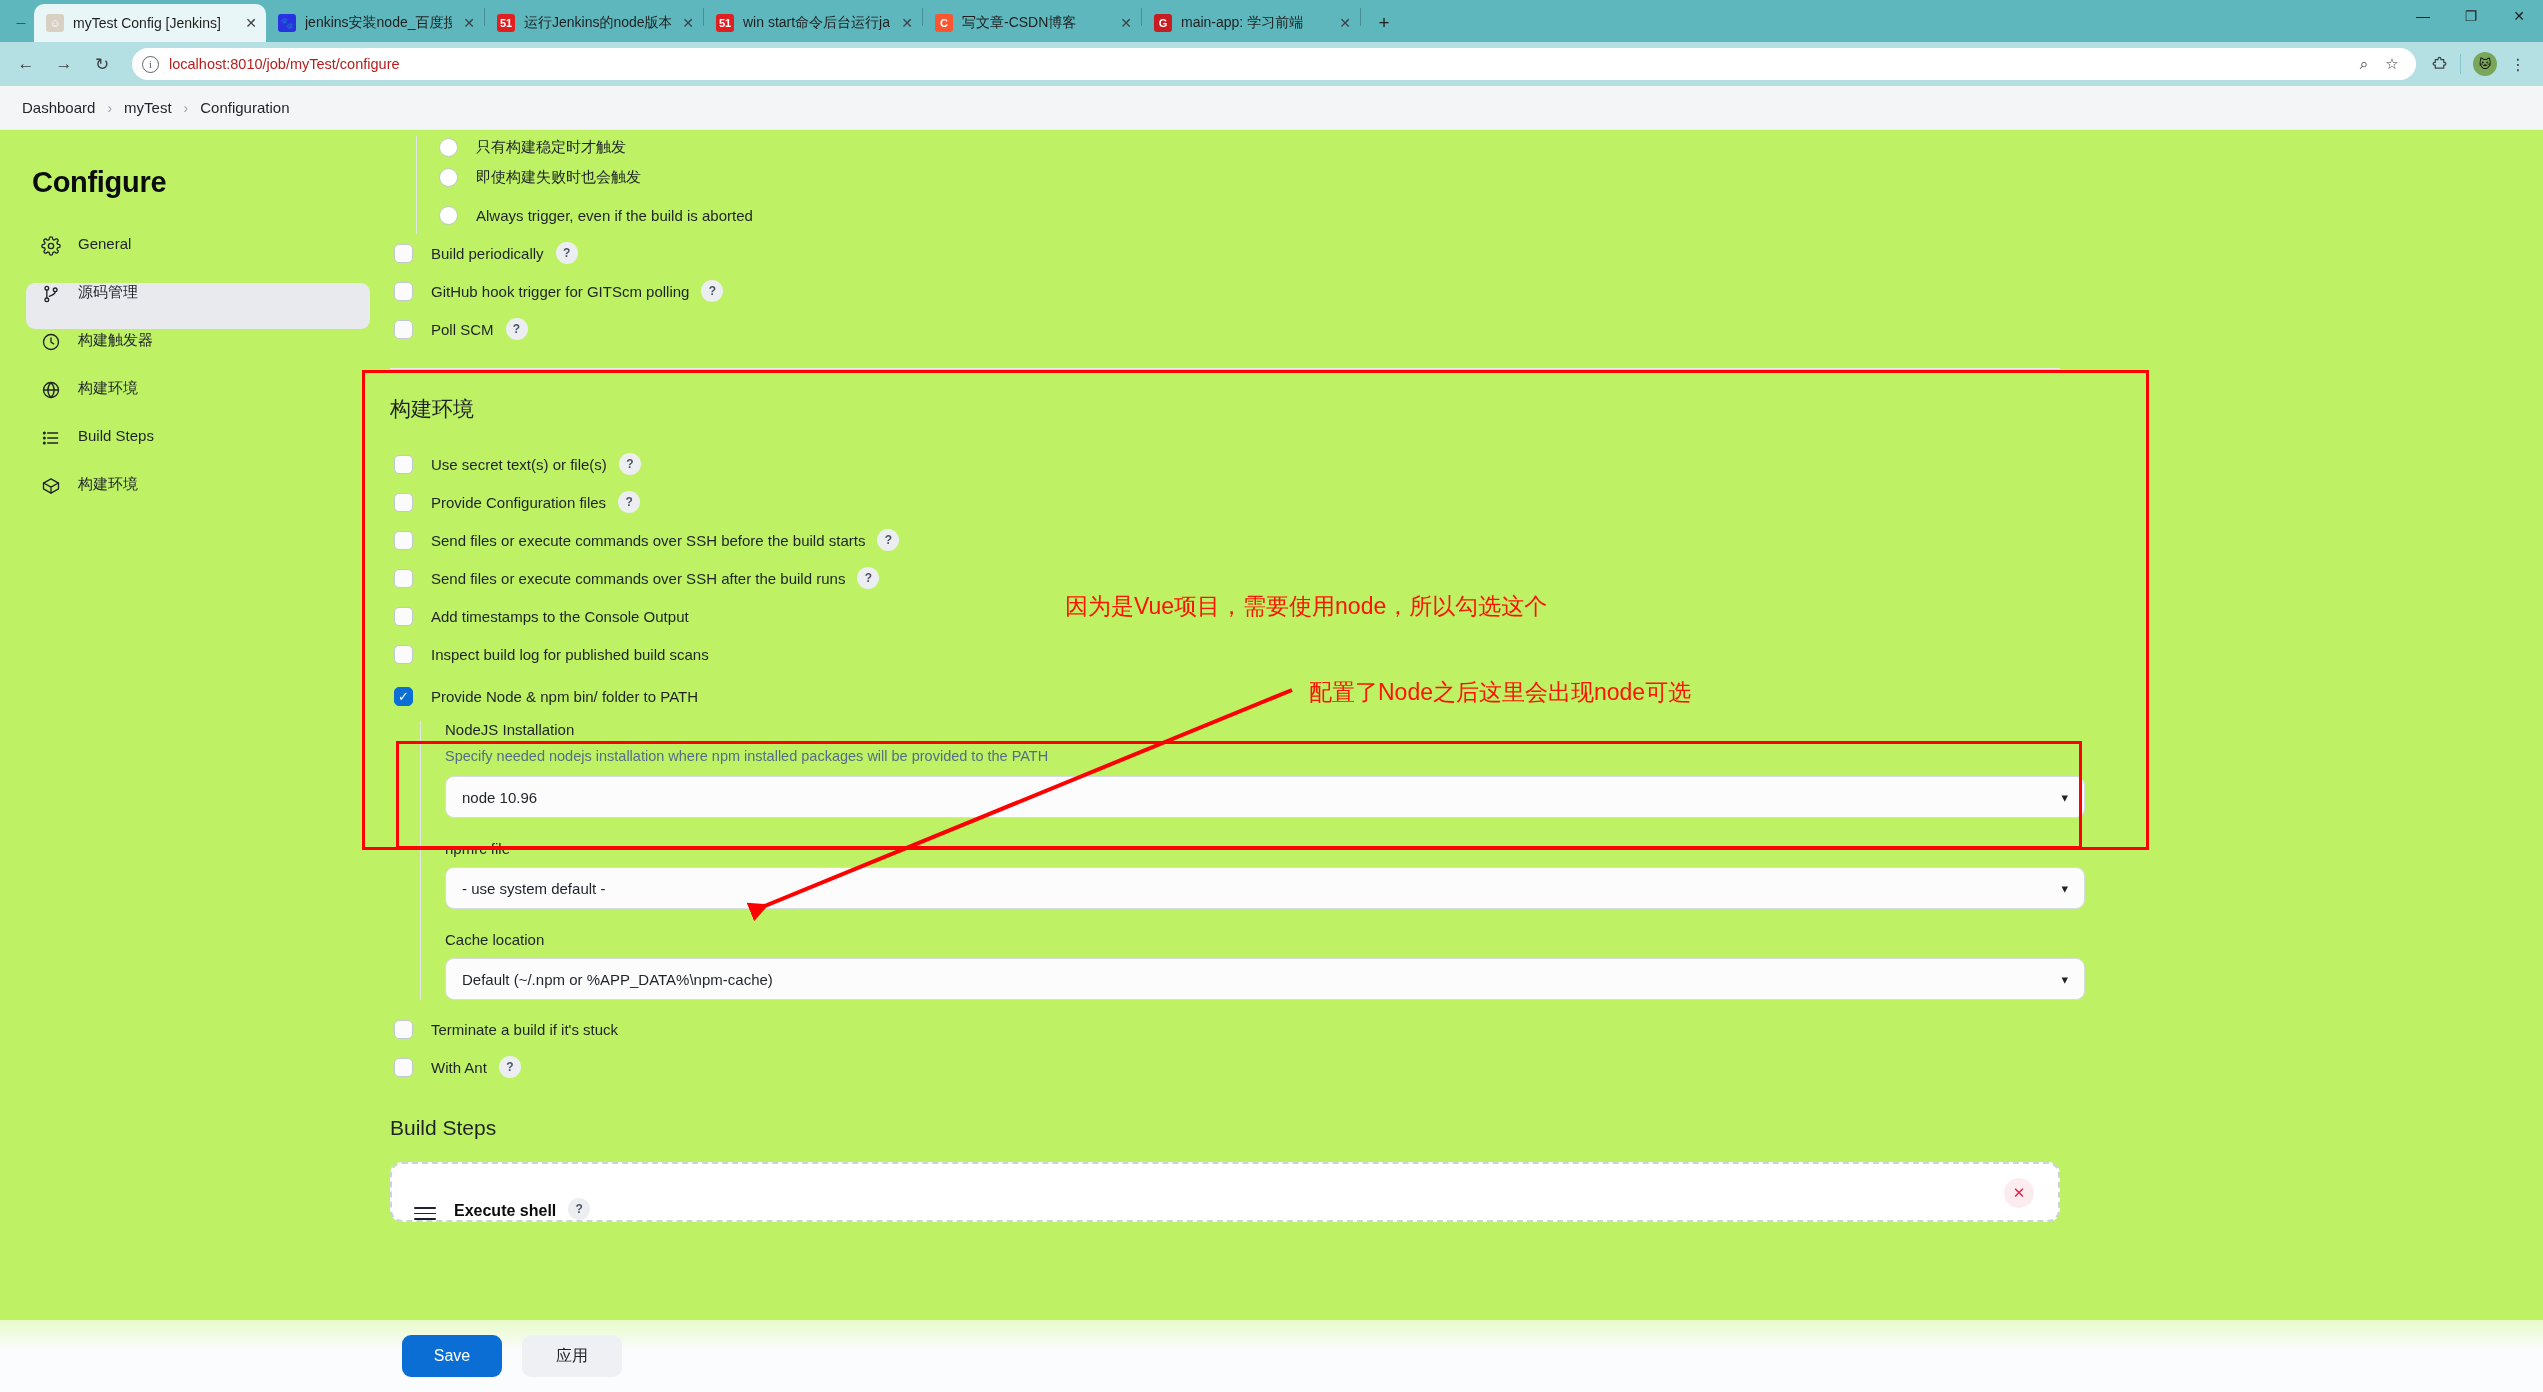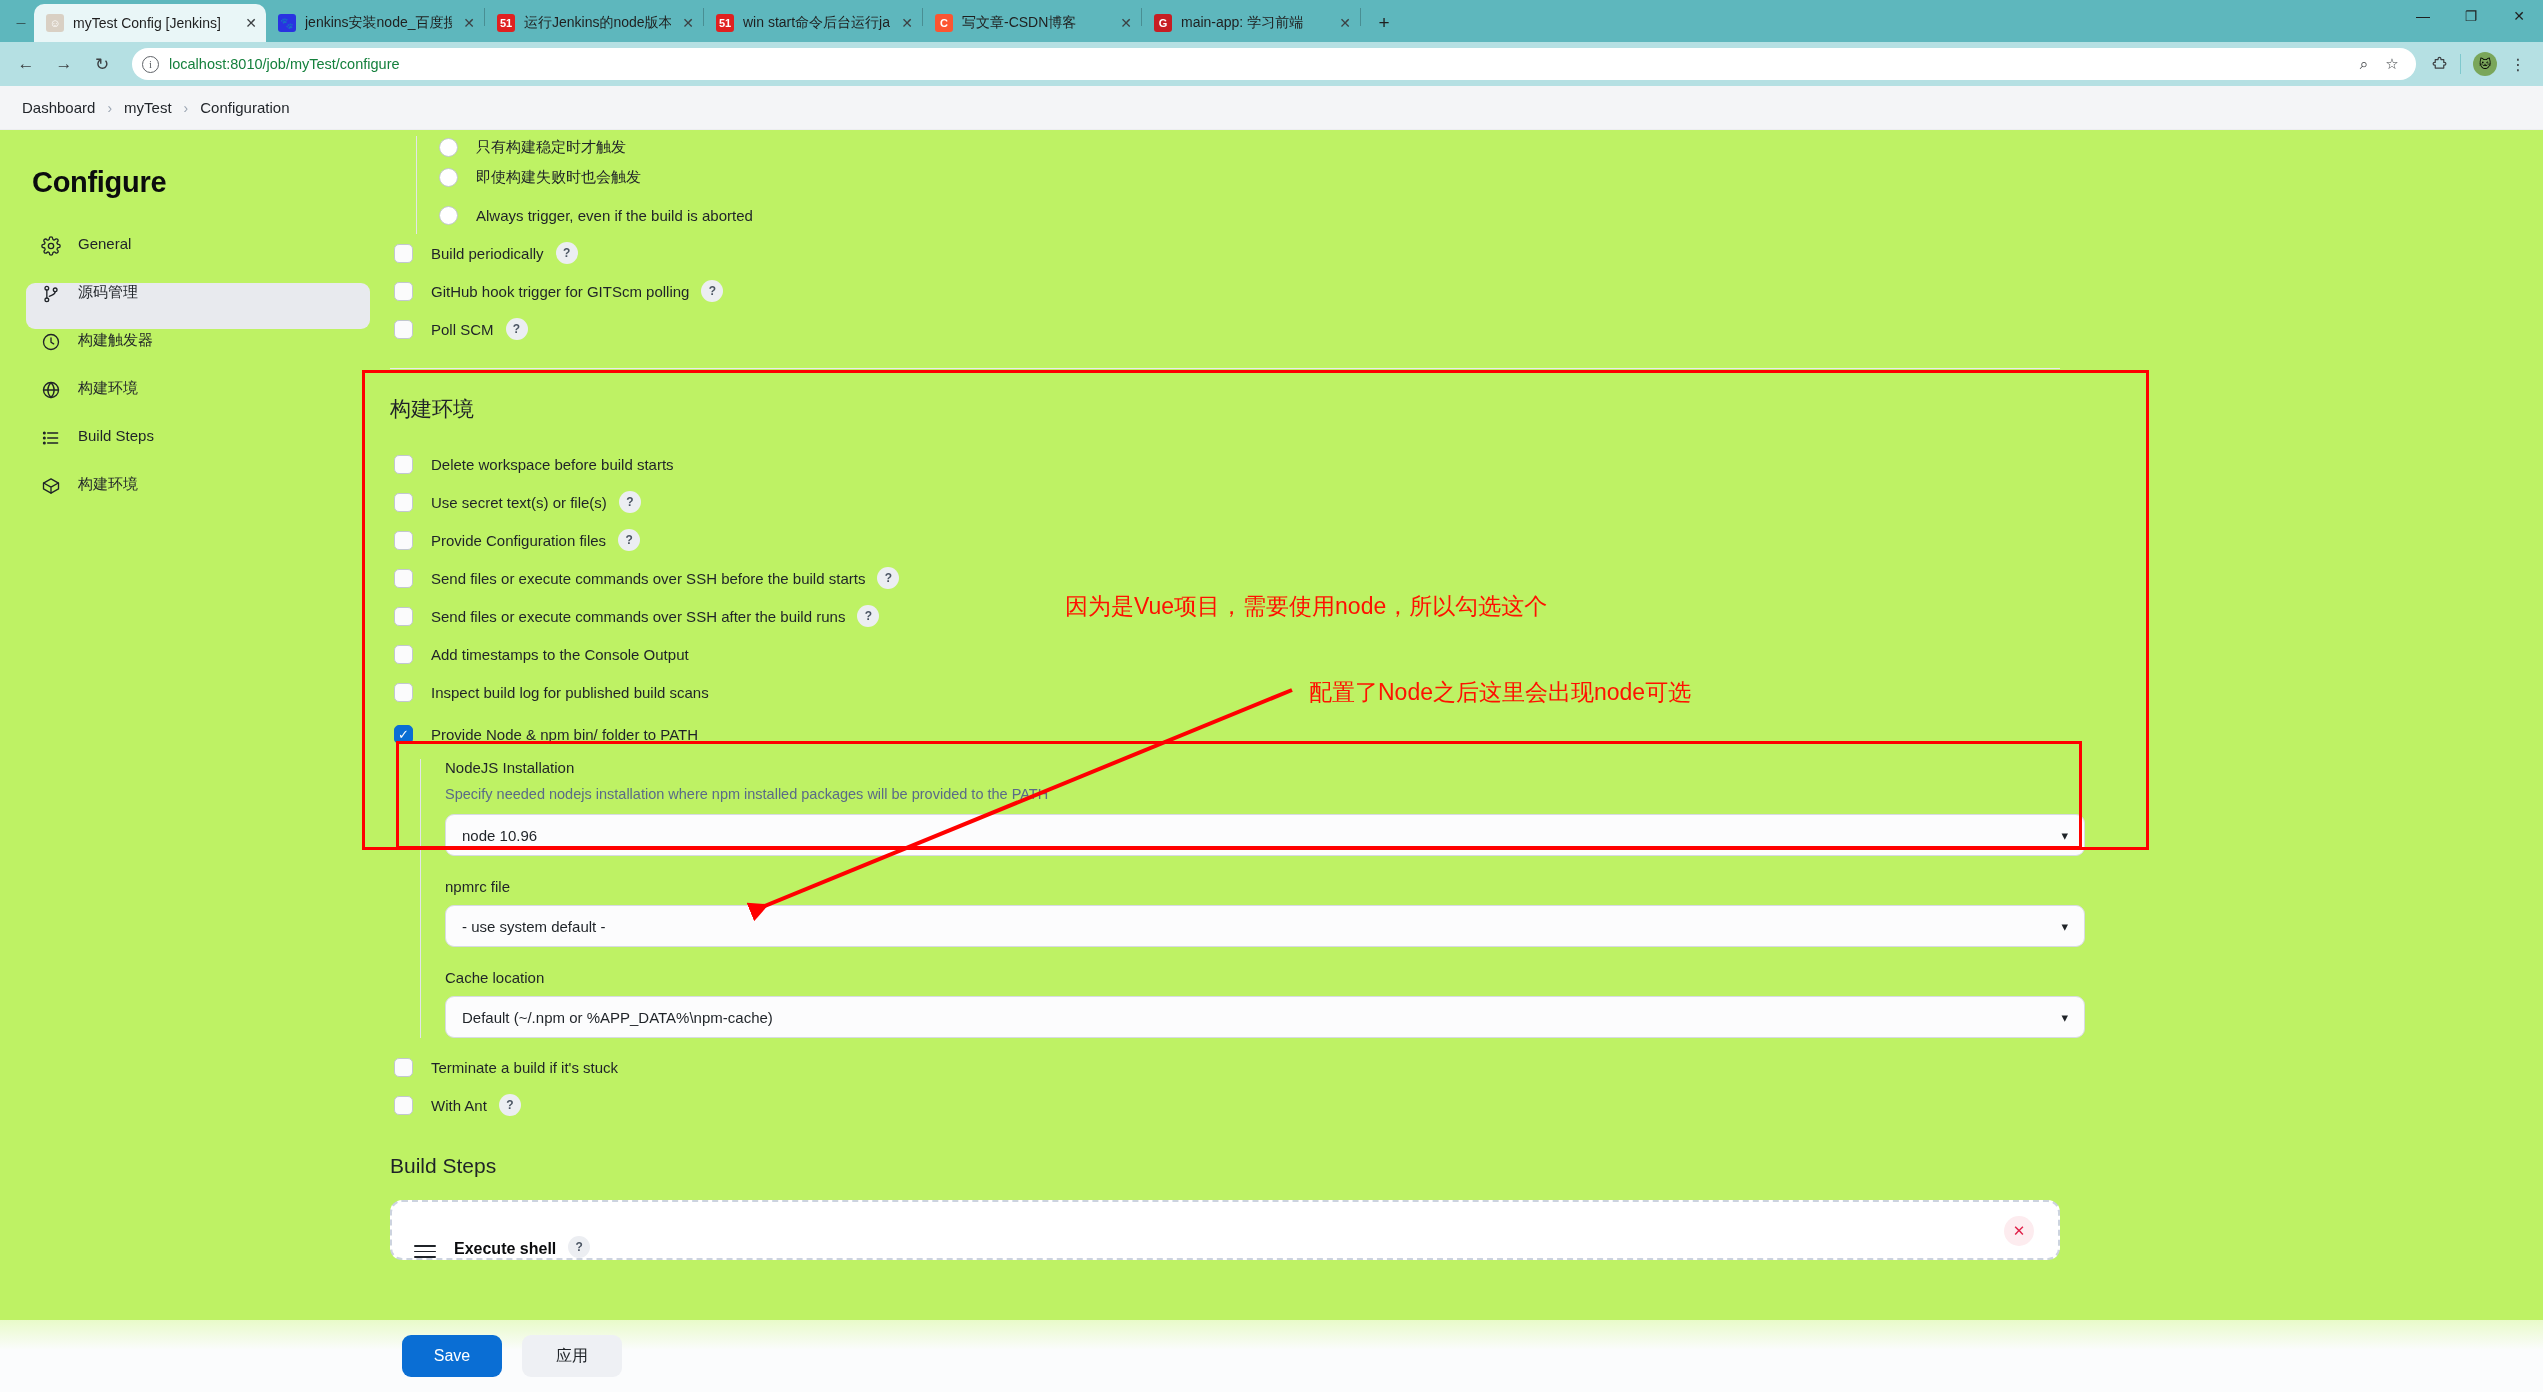--- a/index.html
+++ b/index.html
@@ -81,21 +81,21 @@
     flex: 1 1 auto; height: 32px; background: #ffffff;
     border-radius: 16px; display: flex; align-items: center;
     padding: 0 10px; margin: 0 8px; font-size: 14.5px; color: #202124;
   }
   .omni-info {
     width: 17px; height: 17px; border-radius: 50%;
     border: 1.3px solid #5f6368; display: flex; align-items: center;
     justify-content: center; font-size: 11px; color: #5f6368;
     margin-right: 10px; flex: 0 0 17px; font-family: "Liberation Serif", serif;
   }
-  .omni-url { color: #15803d; }
+  .omni-url { color: #b91c1c; }
   .omni-actions { display: flex; align-items: center; margin-left: auto; }
   .omni-icon {
     width: 28px; height: 28px; display: flex; align-items: center;
     justify-content: center; font-size: 15px; color: #3c4043;
   }
   .tb-right { display: flex; align-items: center; }
   .tb-icon {
     width: 30px; height: 30px; display: flex; align-items: center;
     justify-content: center; font-size: 16px; color: #3c4043;
   }
@@ -447,24 +447,20 @@
         </div>
 
         <div class="divider"></div>
 
         <div>
           <div class="section-title">构建环境</div>
 
           <div style="margin-left:4px;">
             <div class="opt-row">
               <span class="chk"></span>
-              <span>Delete workspace before build starts</span>
-            </div>
-            <div class="opt-row">
-              <span class="chk"></span>
               <span>Use secret text(s) or file(s)</span>
               <span class="help-badge">?</span>
             </div>
             <div class="opt-row">
               <span class="chk"></span>
               <span>Provide Configuration files</span>
               <span class="help-badge">?</span>
             </div>
             <div class="opt-row">
               <span class="chk"></span>

